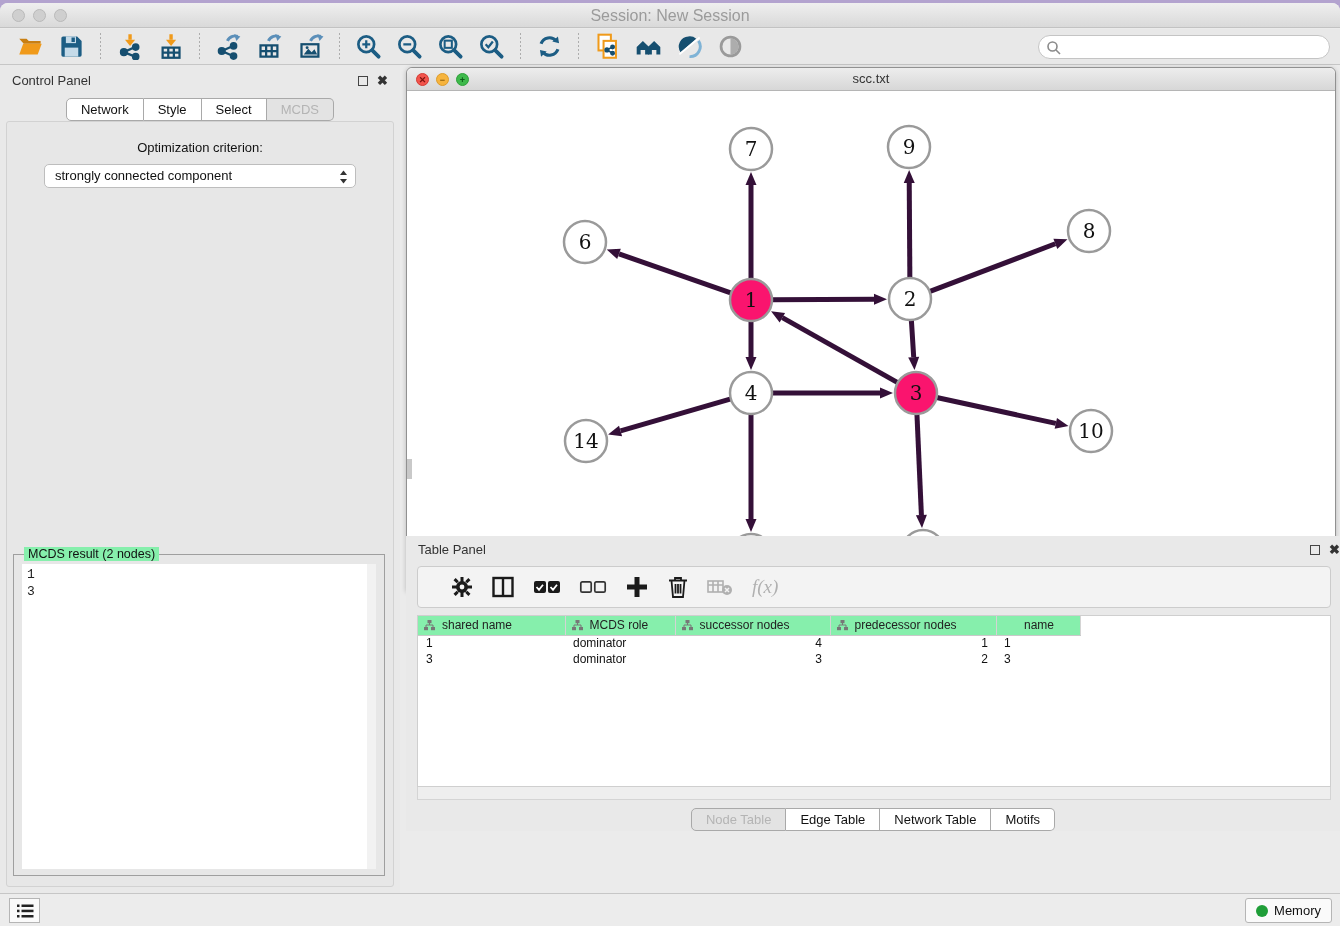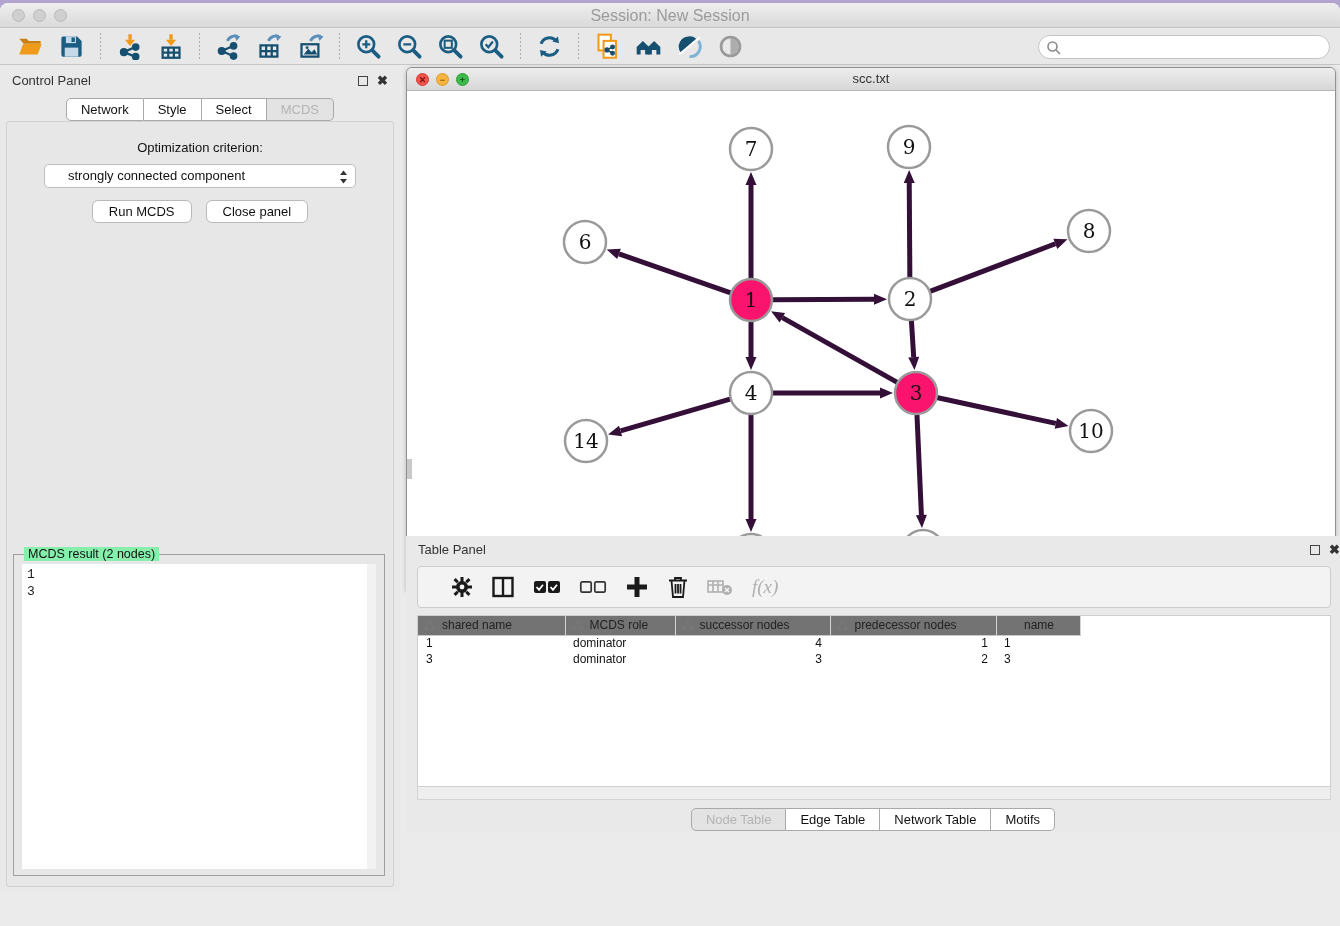--- a/index.html
+++ b/index.html
@@ -42,21 +42,21 @@
   .tab { font-size:13px; padding:3px 14px; background:#fff; border:1px solid #a9a9a9; border-left:none; color:#111; }
   .tab:first-child { border-left:1px solid #a9a9a9; border-radius:5px 0 0 5px; }
   .tab:last-child { border-radius:0 5px 5px 0; }
   .tab.active { background:#e3e3e3; color:#b4b4b4; }
   .cp-tabs { position:absolute; top:33px; left:0; right:0; display:flex; justify-content:center; }
   .cp-body { position:absolute; top:56px; left:6px; right:6px; bottom:6px;
              background:#e7e7e7; border:1px solid #d2d2d2; border-radius:3px; }
   .opt-label { margin-top:18px; text-align:center; font-size:13px; color:#111; }
   .combobox { position:relative; margin:9px auto 0; width:312px; height:24px; background:#fff;
               border:1px solid #bdbdbd; border-radius:5px; font-size:13px; line-height:22px;
-              padding-left:23px; color:#111; }
+              padding-left:10px; color:#111; }
   .combo-arrows { position:absolute; right:7px; top:3px; width:9px; height:18px; }
   .btn-row { display:flex; justify-content:center; gap:14px; margin-top:12px; }
   .btn { font-size:13px; background:#fff; border:1px solid #b9b9b9; border-radius:6px;
          padding:3px 16px; color:#111; }
   .groupbox { position:absolute; left:6px; right:8px; top:432px; bottom:10px;
               border:1px solid #9f9f9f; }
   .groupbox-label { position:absolute; top:-8px; left:10px; background:#86efac;
                     padding:0 4px; font-size:12.5px; color:#111; }
   .result-area { position:absolute; inset:9px 8px 6px 8px; background:#fff; overflow:hidden;
                  font-family:"Liberation Mono", monospace; font-size:13px; line-height:17px;
@@ -83,21 +83,21 @@
   
   .table-panel { position:absolute; left:406px; top:533px; right:0; height:295px; background:#e9e9e9; }
   .tp-head { position:absolute; top:6px; left:12px; right:0; display:flex; justify-content:space-between; align-items:center; }
   .tp-toolbar { position:absolute; top:30px; left:11px; right:9px; height:42px; background:#f3f3f3;
                 border:1px solid #cccccc; border-radius:4px; display:flex; align-items:center; padding-left:24px; }
   .tp-tool { margin:0 9px; flex:none; }
   .fx-label { font-family:"Liberation Serif", serif; font-style:italic; font-size:19px; color:#b0b0b0; margin-left:10px; }
   .tp-tablewrap { position:absolute; top:79px; left:11px; right:9px; height:172px; background:#fff;
                   border:1px solid #cfcfcf; overflow:hidden; }
   table { border-collapse:collapse; table-layout:fixed; }
-  th { background:#737373; border-right:1px solid #d4d4d4; border-bottom:1px solid #c9c9c9;
+  th { background:#86efac; border-right:1px solid #d4d4d4; border-bottom:1px solid #c9c9c9;
        font-weight:normal; font-size:12px; height:19px; text-align:left; padding:0 4px 0 6px;
        white-space:nowrap; overflow:hidden; }
   th .th-inner { display:flex; align-items:center; gap:7px; }
   th.center .th-inner { justify-content:center; }
   td { font-size:12px; height:16px; padding:0 8px; white-space:nowrap; overflow:hidden; color:#111; }
   td.right { text-align:right; }
   .col1{width:147px}.col2{width:110px}.col3{width:155px}.col4{width:166px}.col5{width:84px}
   .tp-hscroll { position:absolute; top:251px; left:11px; right:9px; height:13px; background:#eeeeee;
                 border:1px solid #d4d4d4; border-top:none; }
   .tp-tabs { position:absolute; top:272px; left:0; right:0; display:flex; justify-content:center; }
@@ -265,24 +265,20 @@
       </div>
     </div>
     <div class="cp-body">
       <div class="opt-label">Optimization criterion:</div>
       <div class="combobox">
         <span>strongly connected component</span>
         <svg class="combo-arrows" viewBox="0 0 9 18">
           <path d="M1 7L4.5 2.5L8 7z" fill="#333"></path>
             <path d="M1 11l3.5 4.5L8 11z" fill="#333"></path>
         </svg>
-      </div>
-      <div class="btn-row">
-        <button class="btn">Run MCDS</button>
-        <button class="btn">Close panel</button>
       </div>
       <div class="groupbox">
         <span class="groupbox-label">MCDS result (2 nodes)</span>
         <div class="result-area">1
 3</div>
         <div class="result-scroll"></div>
       </div>
     </div>
   </div>
 
@@ -493,14 +489,32 @@
     <div class="tp-tabs">
       <div class="tabgroup">
         <div class="tab active">Node Table</div>
         <div class="tab">Edge Table</div>
         <div class="tab">Network Table</div>
         <div class="tab">Motifs</div>
       </div>
     </div>
   </div>
 
+  <div class="statusbar">
+    <div class="status-left-btn">
+      <svg width="18" height="16" viewBox="0 0 18 16">
+        <g fill="#222">
+          <rect x="1" y="1.5" width="2.5" height="2.5"></rect>
+            <rect x="5.5" y="1.5" width="12" height="2.5"></rect>
+          <rect x="1" y="6.7" width="2.5" height="2.5"></rect>
+            <rect x="5.5" y="6.7" width="12" height="2.5"></rect>
+          <rect x="1" y="12" width="2.5" height="2.5"></rect>
+            <rect x="5.5" y="12" width="12" height="2.5"></rect>
+        </g>
+      </svg>
+    </div>
+    <div class="memory-btn">
+      <span class="mem-dot"></span>
+      <span>Memory</span>
+    </div>
+  </div>
 
 </div>
 
 </body></html>

